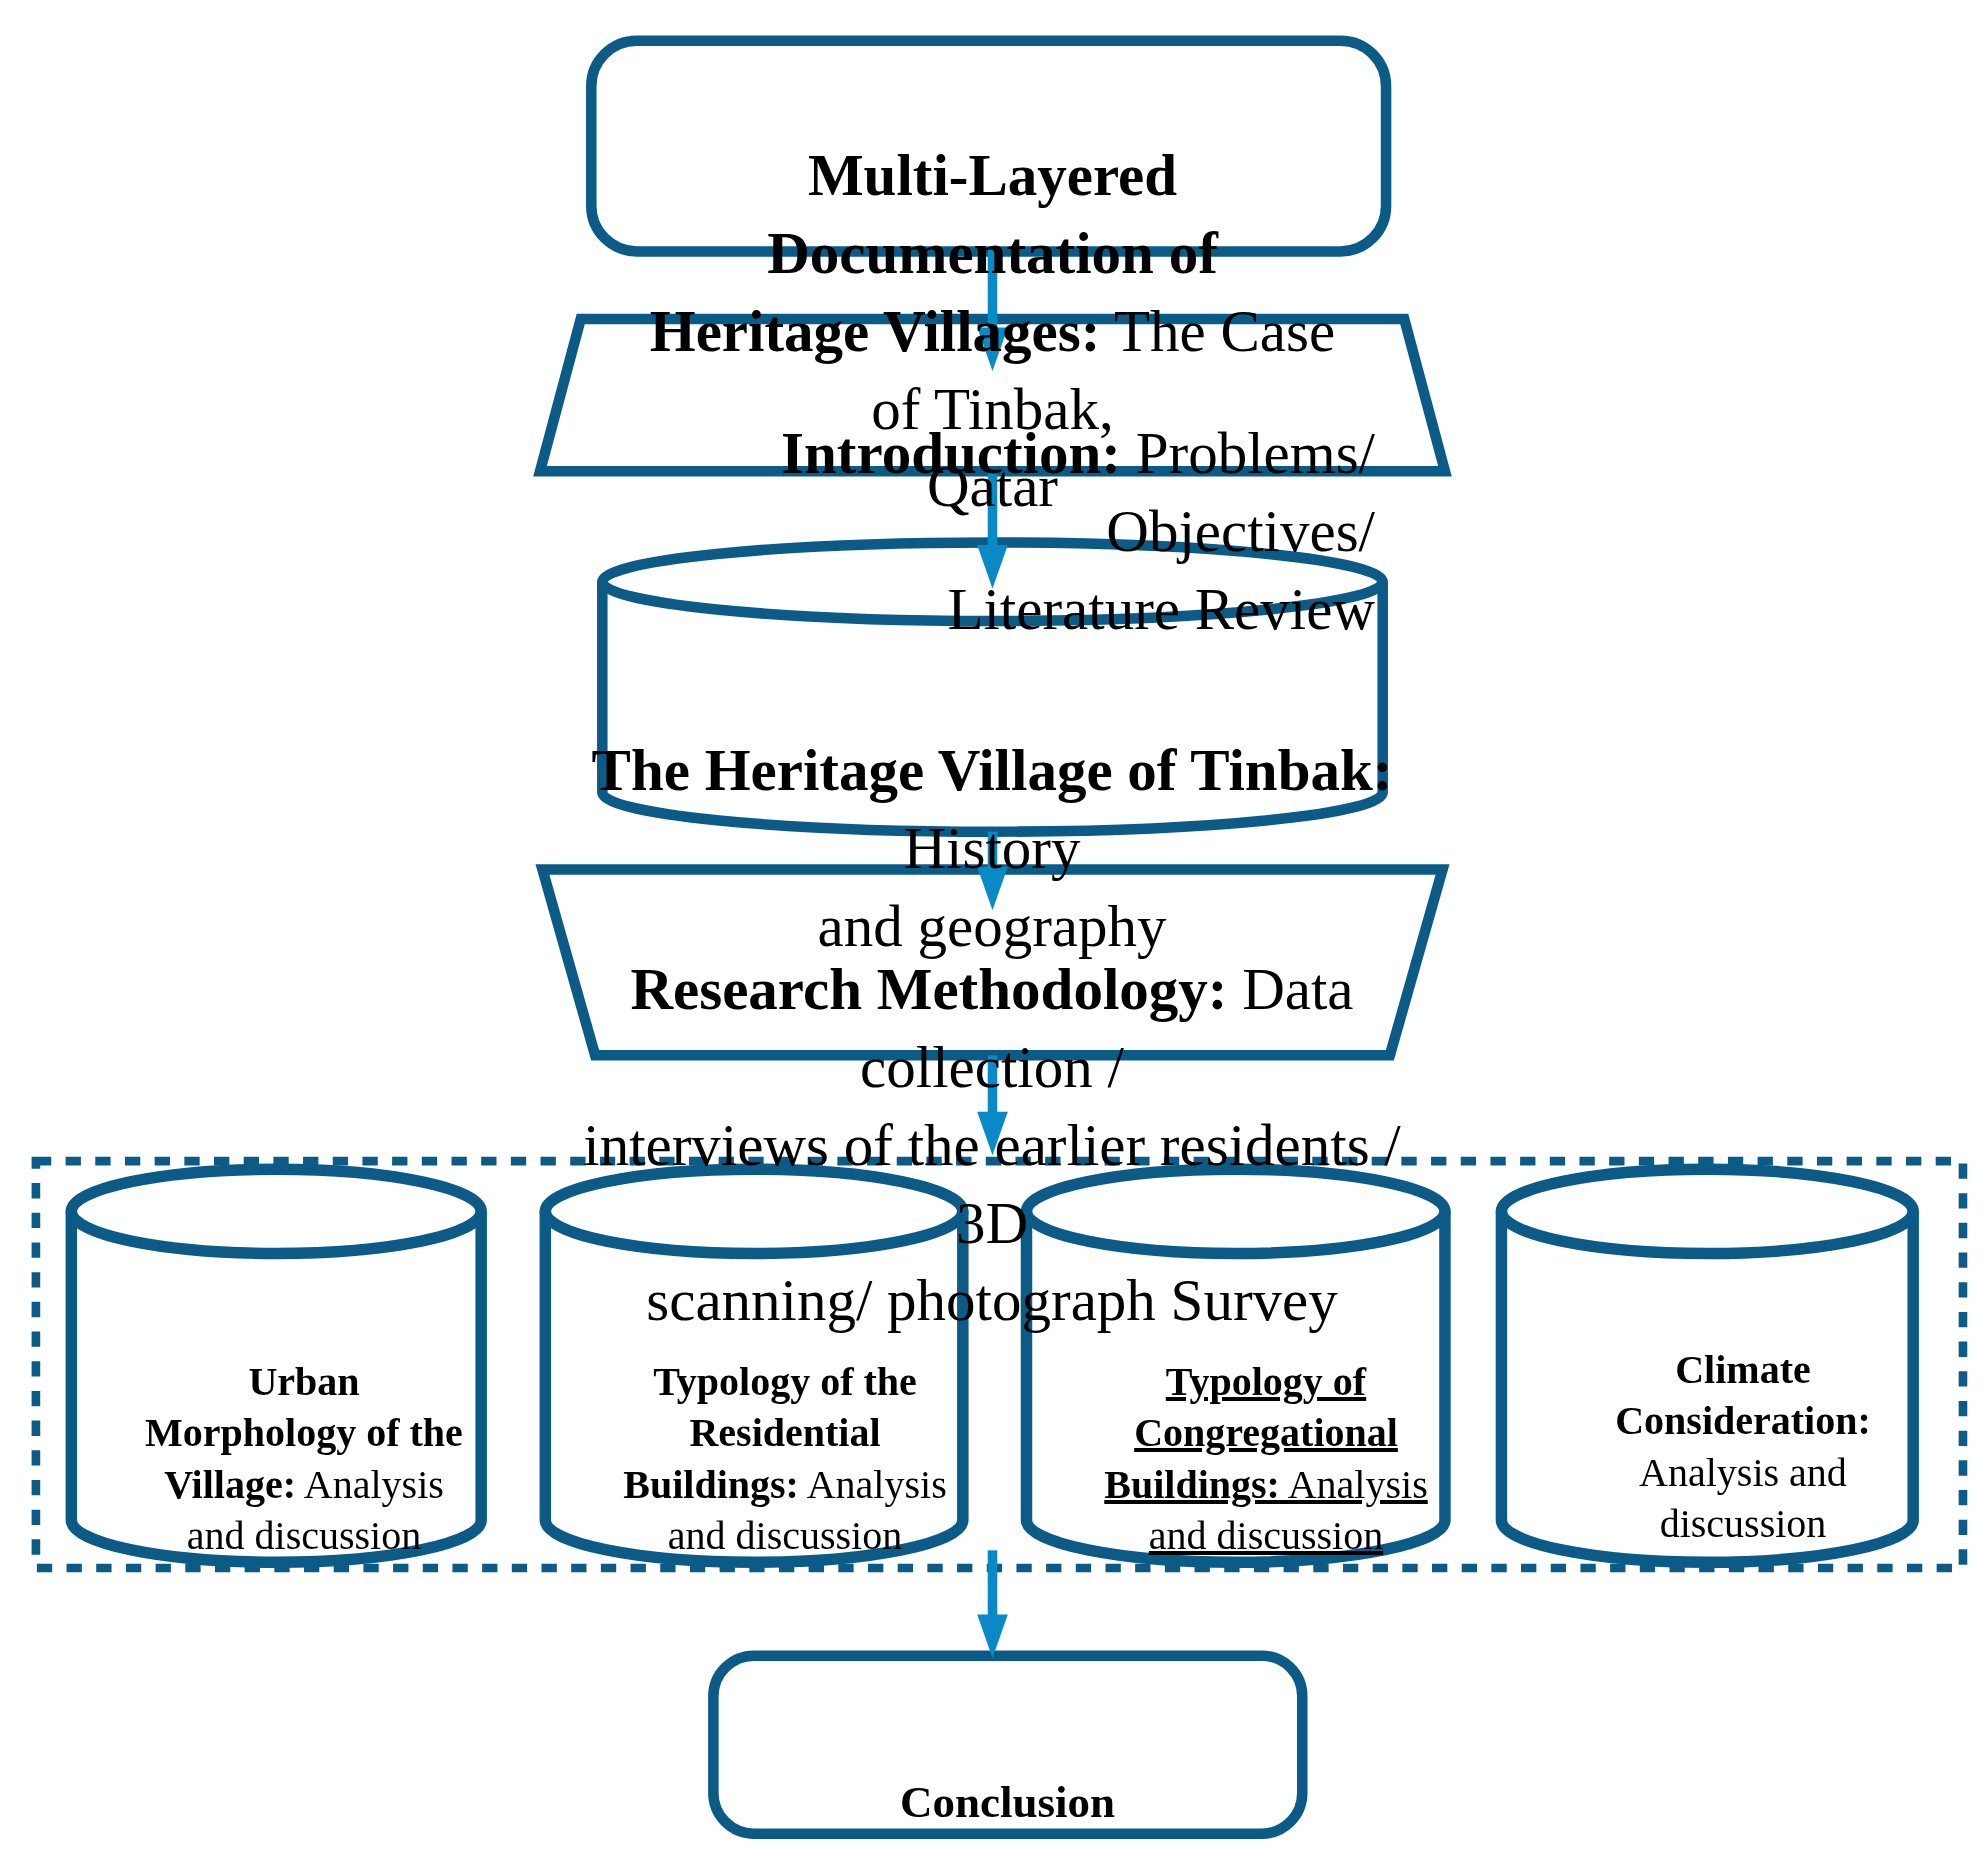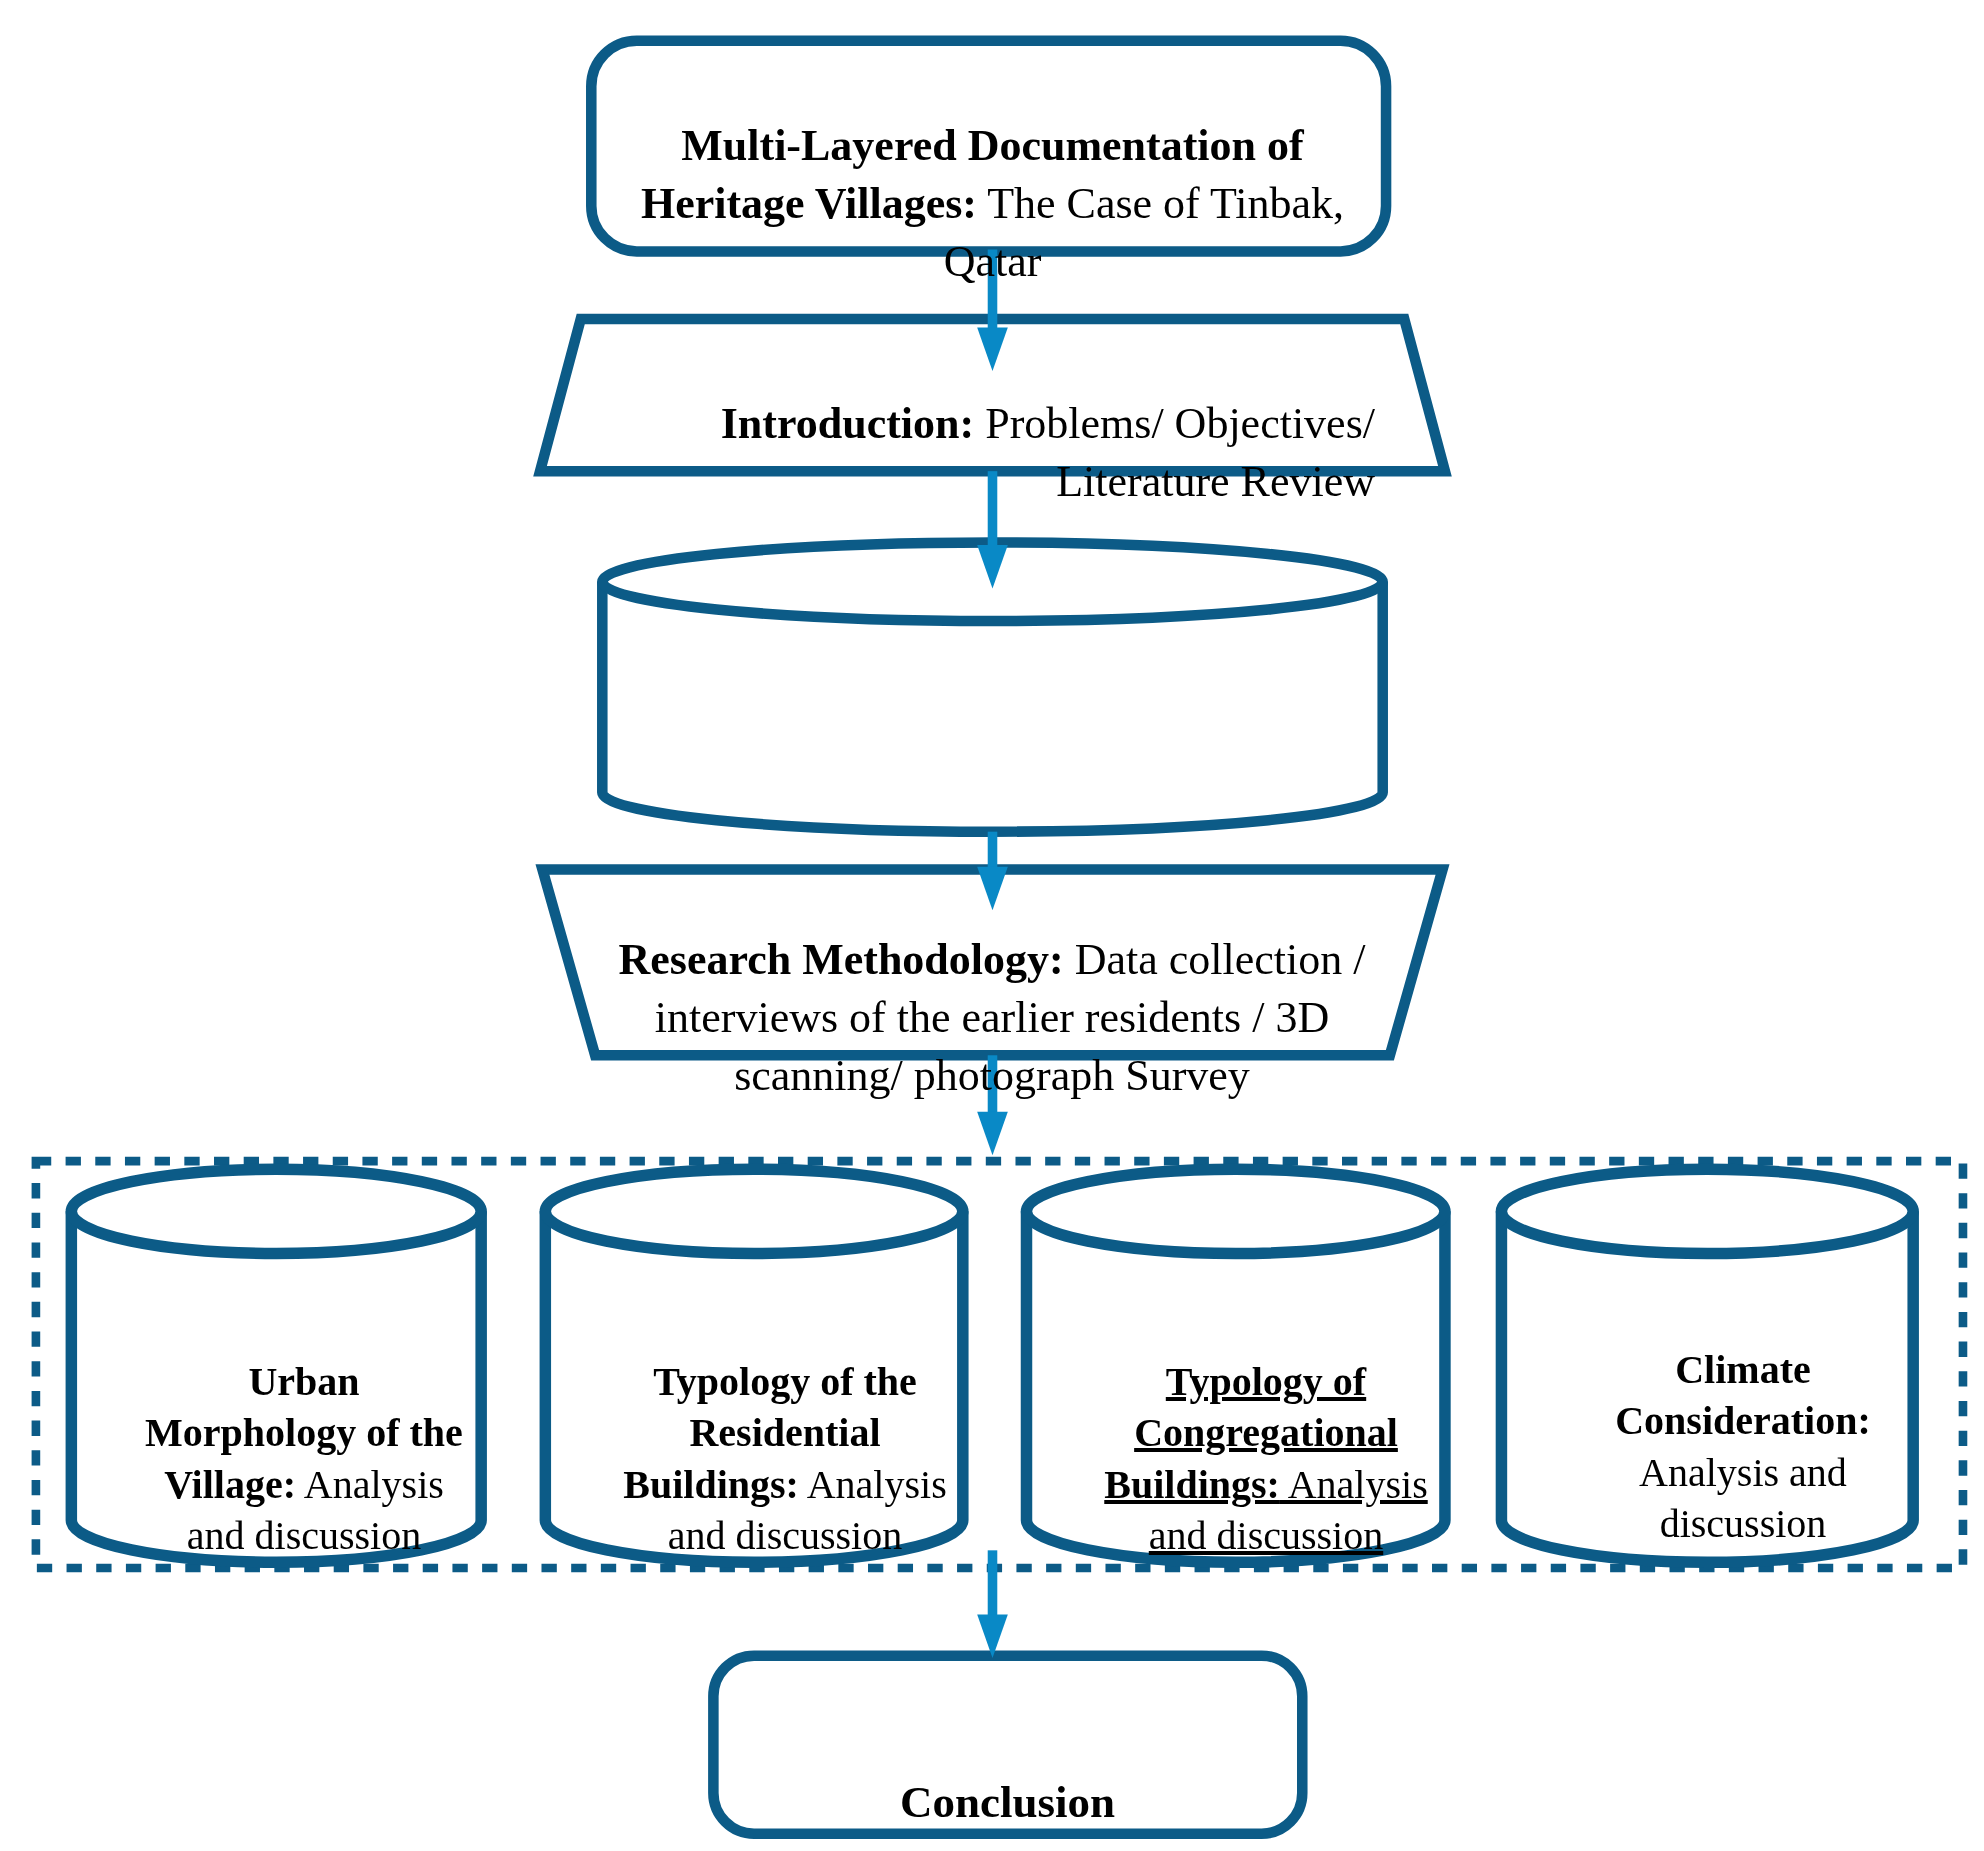--- a/index.html
+++ b/index.html
@@ -32,21 +32,21 @@
   }
   .arrow-shaft {
     stroke: var(--arrow, #0989C6);
     stroke-width: 20px;
     fill: none;
   }
   .arrow-head { fill: var(--arrow, #0989C6); stroke: none; }
 
   .label {
     position: absolute;
-    font-size: 44px;
+    font-size: 59px;
     line-height: 1.32;
     text-align: center;
     white-space: pre-line;
     color: var(--text, #000000);
   }
   .label .b { font-weight: bold; }
   .label.cyl-small {
     font-size: 40px;
     line-height: 1.28;
     text-align: center;
@@ -114,20 +114,24 @@
     <span class="b">Multi-Layered Documentation of
 Heritage Villages:</span><span> The Case of Tinbak,
 Qatar</span>
   </div>
 
   <div class="label" style="left:609px; top:337px; width:766px;text-align:right;">
     <span class="b">Introduction:</span><span> Problems/ Objectives/
 Literature Review</span>
   </div>
 
+  <div class="label" style="left:590px; top:654px; width:804px;">
+    <span class="b">The Heritage Village of Tinbak:</span><span> History
+and geography</span>
+  </div>
 
   <div class="label" style="left:547px; top:873px; width:890px;">
     <span class="b">Research Methodology:</span><span> Data collection /
 interviews of the earlier residents / 3D
 scanning/ photograph Survey</span>
   </div>
 
   <div class="label cyl-small" style="left:103px; top:1305px; width:402px;">
     <span class="b">Urban
 Morphology of the

